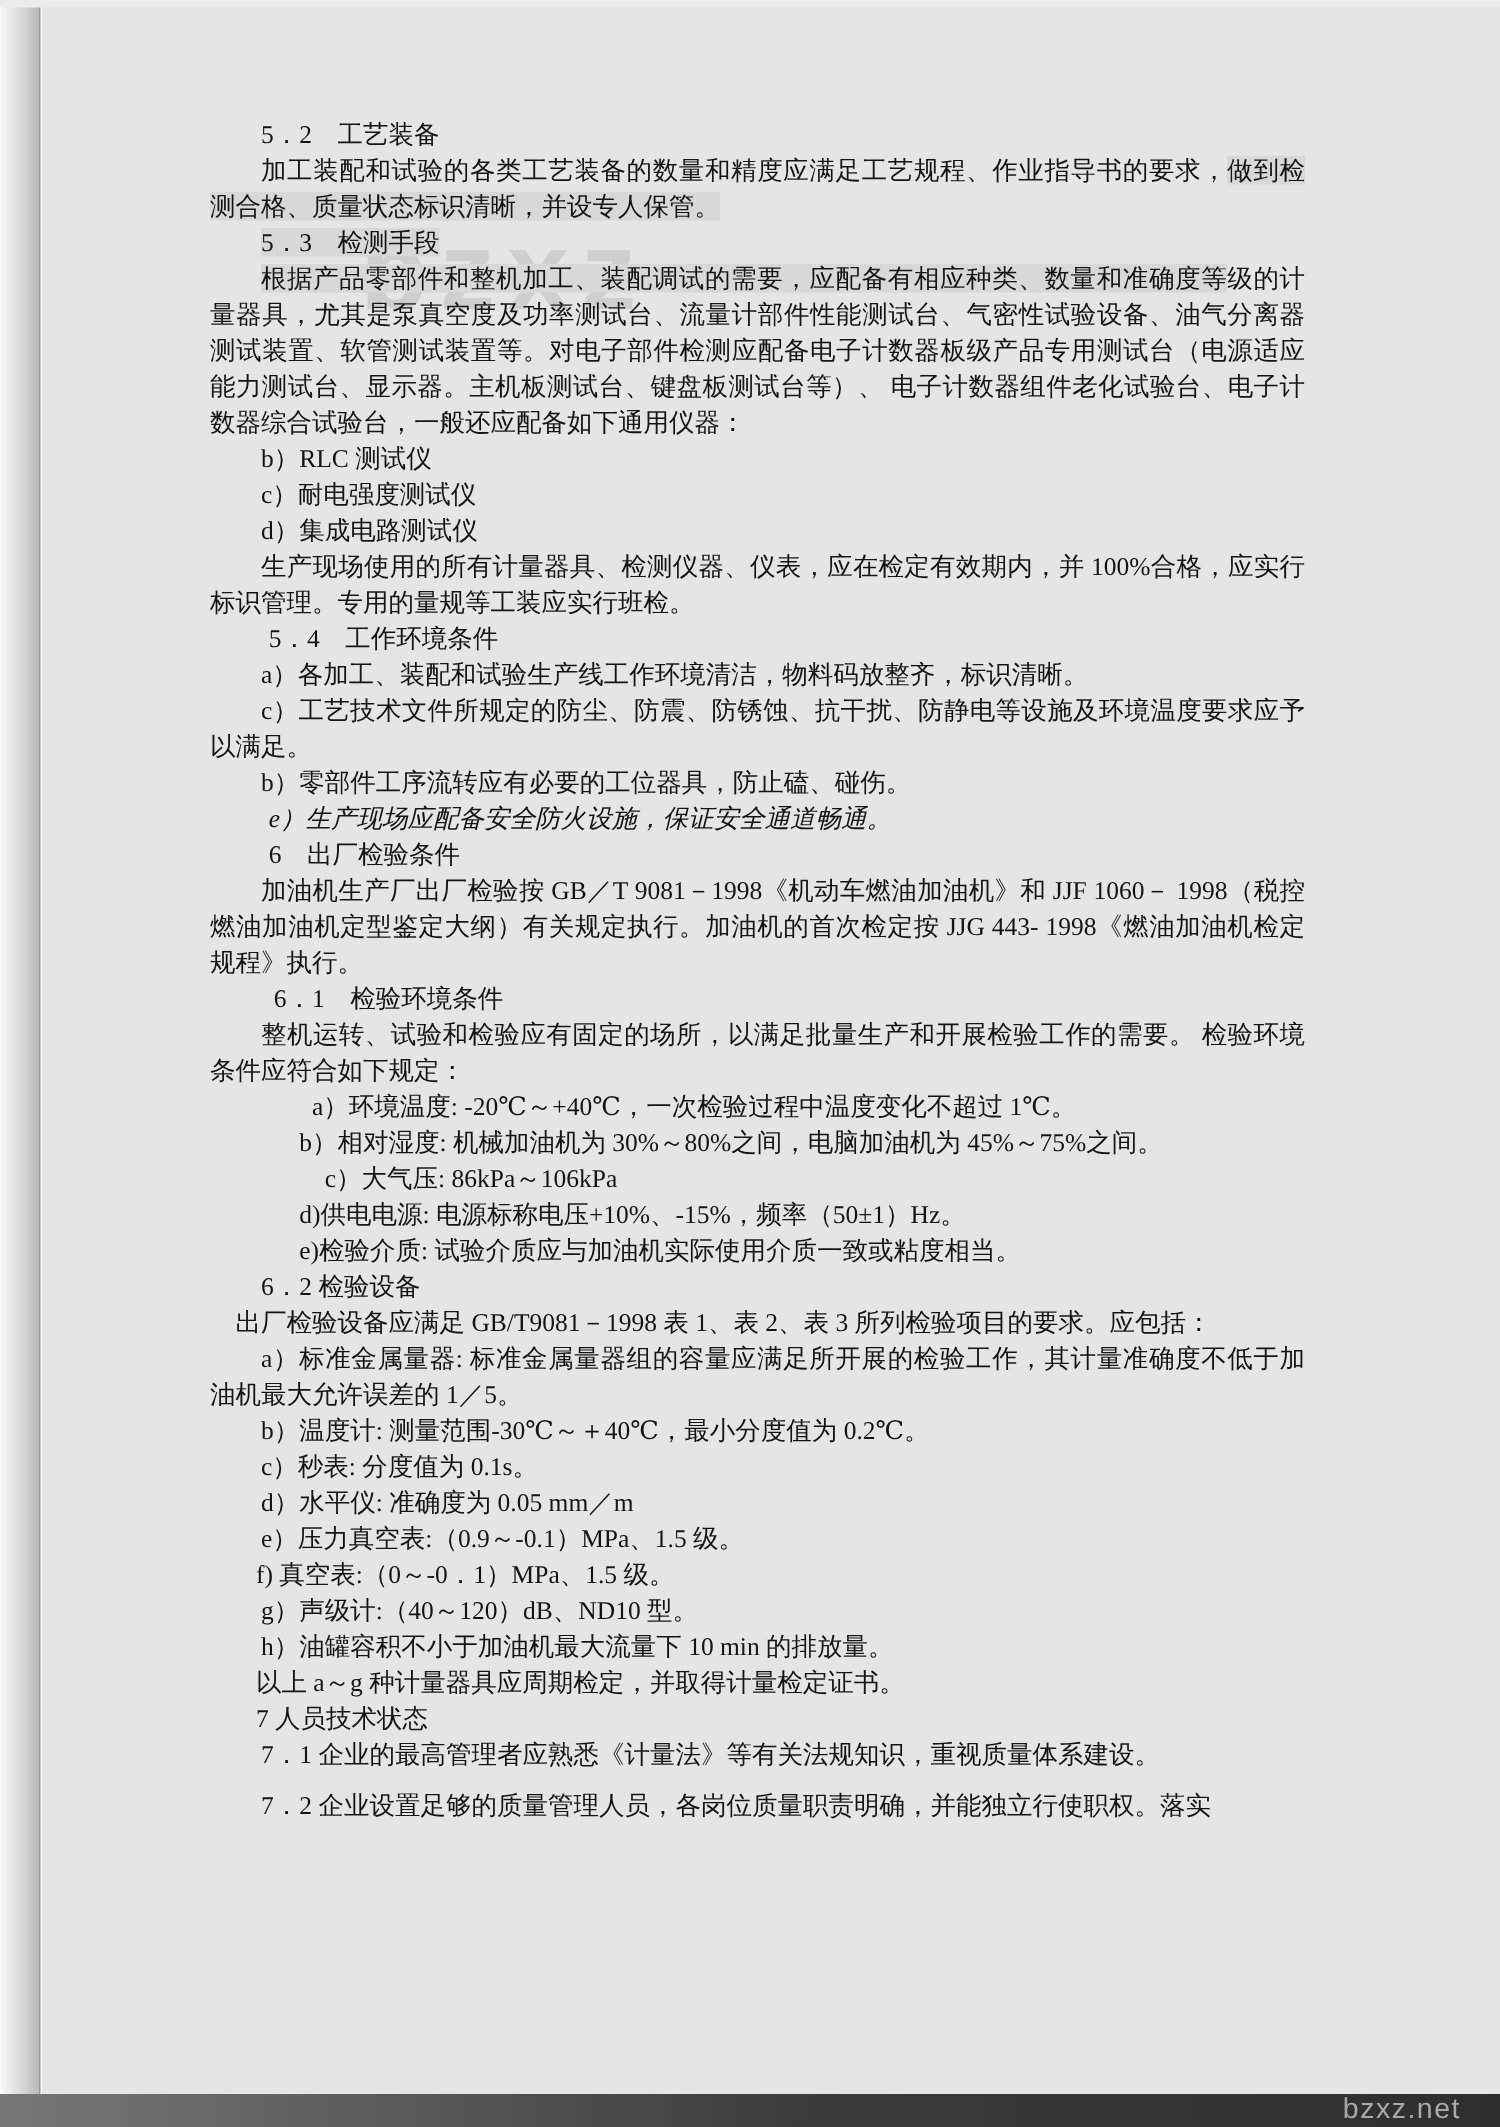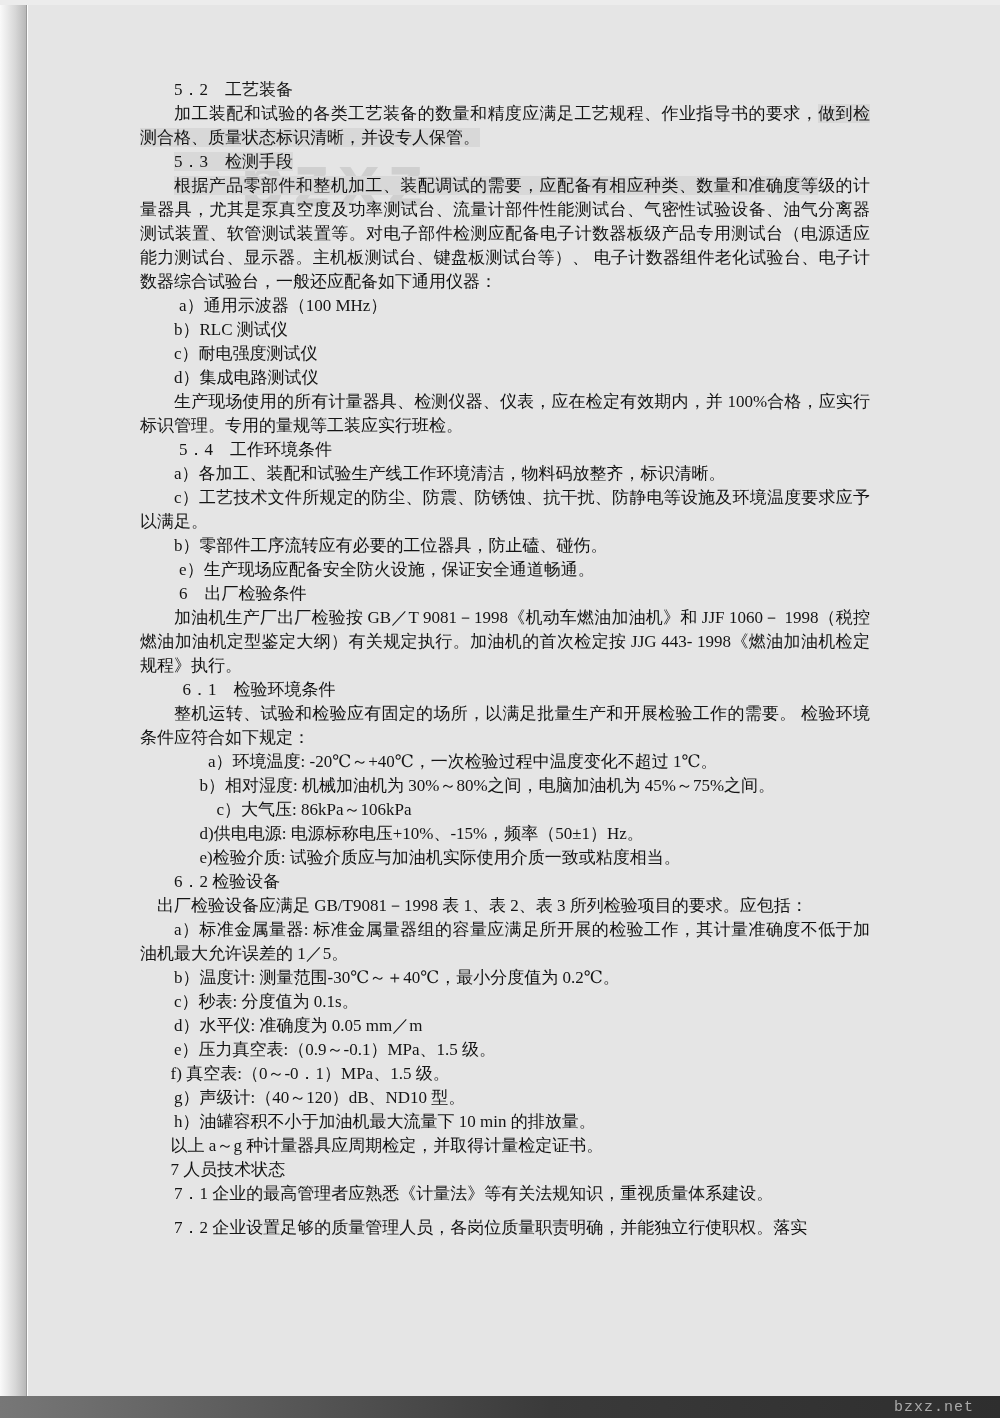--- a/index.html
+++ b/index.html
@@ -26,22 +26,22 @@
     position: absolute; left: 28px; top: 0; right: 0; height: 1396px;
     background: #e5e5e5;
   }
   .bottom-strip {
     position: absolute; left: 0; bottom: 0; width: 100%; height: 22px;
     background: linear-gradient(to right, #777777, #3a3a3a 55%, #2e2e2e);
     display: flex; align-items: center; justify-content: flex-end;
     padding-right: 26px; z-index: 6;
   }
   .site-mark {
-    color: #a9a9a9; font-size: 15px; letter-spacing: 1px;
-    font-family: Liberation Mono, monospace;
+    color: #a9a9a9; font-size: 19px; letter-spacing: 1px;
+    font-family: Liberation Sans, sans-serif;
   }
   .watermark-top {
     position: absolute; left: 212px; top: 138px;
     font-size: 74px; font-weight: bold; letter-spacing: 8px;
     color: rgba(110, 110, 110, 0.18);
     font-family: "Liberation Sans", "DejaVu Sans", sans-serif;
     user-select: none; pointer-events: none; z-index: 1;
   }
   .content {
     position: absolute; left: 112px; top: 78px; width: 730px;
@@ -58,30 +58,29 @@
   <div class="top-edge"></div>
   <div class="left-strip"></div>
 
   <div class="page">
     <div class="watermark-top">bzxz</div>
     <div class="content" id="content">
         <p class="para" style="text-indent: 2em;"><span>5．2　工艺装备</span></p>
         <p class="para" style="text-indent: 2em;"><span>加工装配和试验的各类工艺装备的数量和精度应满足工艺规程、作业指导书的要求，</span><span class="hl">做到检测合格、质量状态标识清晰，并设专人保管。</span></p>
         <p class="para" style="text-indent: 2em;"><span class="hl">5．3　检测手段</span></p>
         <p class="para" style="text-indent: 2em;"><span class="hl">根据产品零部件和整机加工、装配调试的需要，应配备有相应种类、数量和准确度等</span><span>级的计量器具，尤其是泵真空度及功率测试台、流量计部件性能测试台、气密性试验设备、油气分离器测试装置、软管测试装置等。对电子部件检测应配备电子计数器板级产品专用测试台（电源适应能力测试台、显示器。主机板测试台、键盘板测试台等）、 电子计数器组件老化试验台、电子计数器综合试验台，一般还应配备如下通用仪器：</span></p>
-        <p class="para" style="text-indent: 2.3em;"><span>a）通用示波器（100 MHz）</span></p>
         <p class="para" style="text-indent: 2em;"><span>b）RLC 测试仪</span></p>
         <p class="para" style="text-indent: 2em;"><span>c）耐电强度测试仪</span></p>
         <p class="para" style="text-indent: 2em;"><span>d）集成电路测试仪</span></p>
         <p class="para" style="text-indent: 2em;"><span>生产现场使用的所有计量器具、检测仪器、仪表，应在检定有效期内，并 100%合格，应实行标识管理。专用的量规等工装应实行班检。</span></p>
         <p class="para" style="text-indent: 2.3em;"><span>5．4　工作环境条件</span></p>
         <p class="para" style="text-indent: 2em;"><span>a）各加工、装配和试验生产线工作环境清洁，物料码放整齐，标识清晰。</span></p>
         <p class="para" style="text-indent: 2em;"><span>c）工艺技术文件所规定的防尘、防震、防锈蚀、抗干扰、防静电等设施及环境温度要求应予以满足。</span></p>
         <p class="para" style="text-indent: 2em;"><span>b）零部件工序流转应有必要的工位器具，防止磕、碰伤。</span></p>
-        <p class="para" style="text-indent: 2.3em;"><span>e）生产现场应配备安全防火设施，保证安全通道畅通。</span></p>
+        <p class="para" style="text-indent: 2.3em; font-style: italic;"><span>e）生产现场应配备安全防火设施，保证安全通道畅通。</span></p>
         <p class="para" style="text-indent: 2.3em;"><span>6　出厂检验条件</span></p>
         <p class="para" style="text-indent: 2em;"><span>加油机生产厂出厂检验按 GB／T 9081－1998《机动车燃油加油机》和 JJF 1060－ 1998（税控燃油加油机定型鉴定大纲）有关规定执行。加油机的首次检定按 JJG 443- 1998《燃油加油机检定规程》执行。</span></p>
         <p class="para" style="text-indent: 2.5em;"><span>6．1　检验环境条件</span></p>
         <p class="para" style="text-indent: 2em;"><span>整机运转、试验和检验应有固定的场所，以满足批量生产和开展检验工作的需要。 检验环境条件应符合如下规定：</span></p>
         <p class="para" style="text-indent: 4em;"><span>a）环境温度: -20℃～+40℃，一次检验过程中温度变化不超过 1℃。</span></p>
         <p class="para" style="text-indent: 3.5em;"><span>b）相对湿度: 机械加油机为 30%～80%之间，电脑加油机为 45%～75%之间。</span></p>
         <p class="para" style="text-indent: 4.5em;"><span>c）大气压: 86kPa～106kPa</span></p>
         <p class="para" style="text-indent: 3.5em;"><span>d)供电电源: 电源标称电压+10%、-15%，频率（50±1）Hz。</span></p>
         <p class="para" style="text-indent: 3.5em;"><span>e)检验介质: 试验介质应与加油机实际使用介质一致或粘度相当。</span></p>
         <p class="para" style="text-indent: 2em;"><span>6．2 检验设备</span></p>

